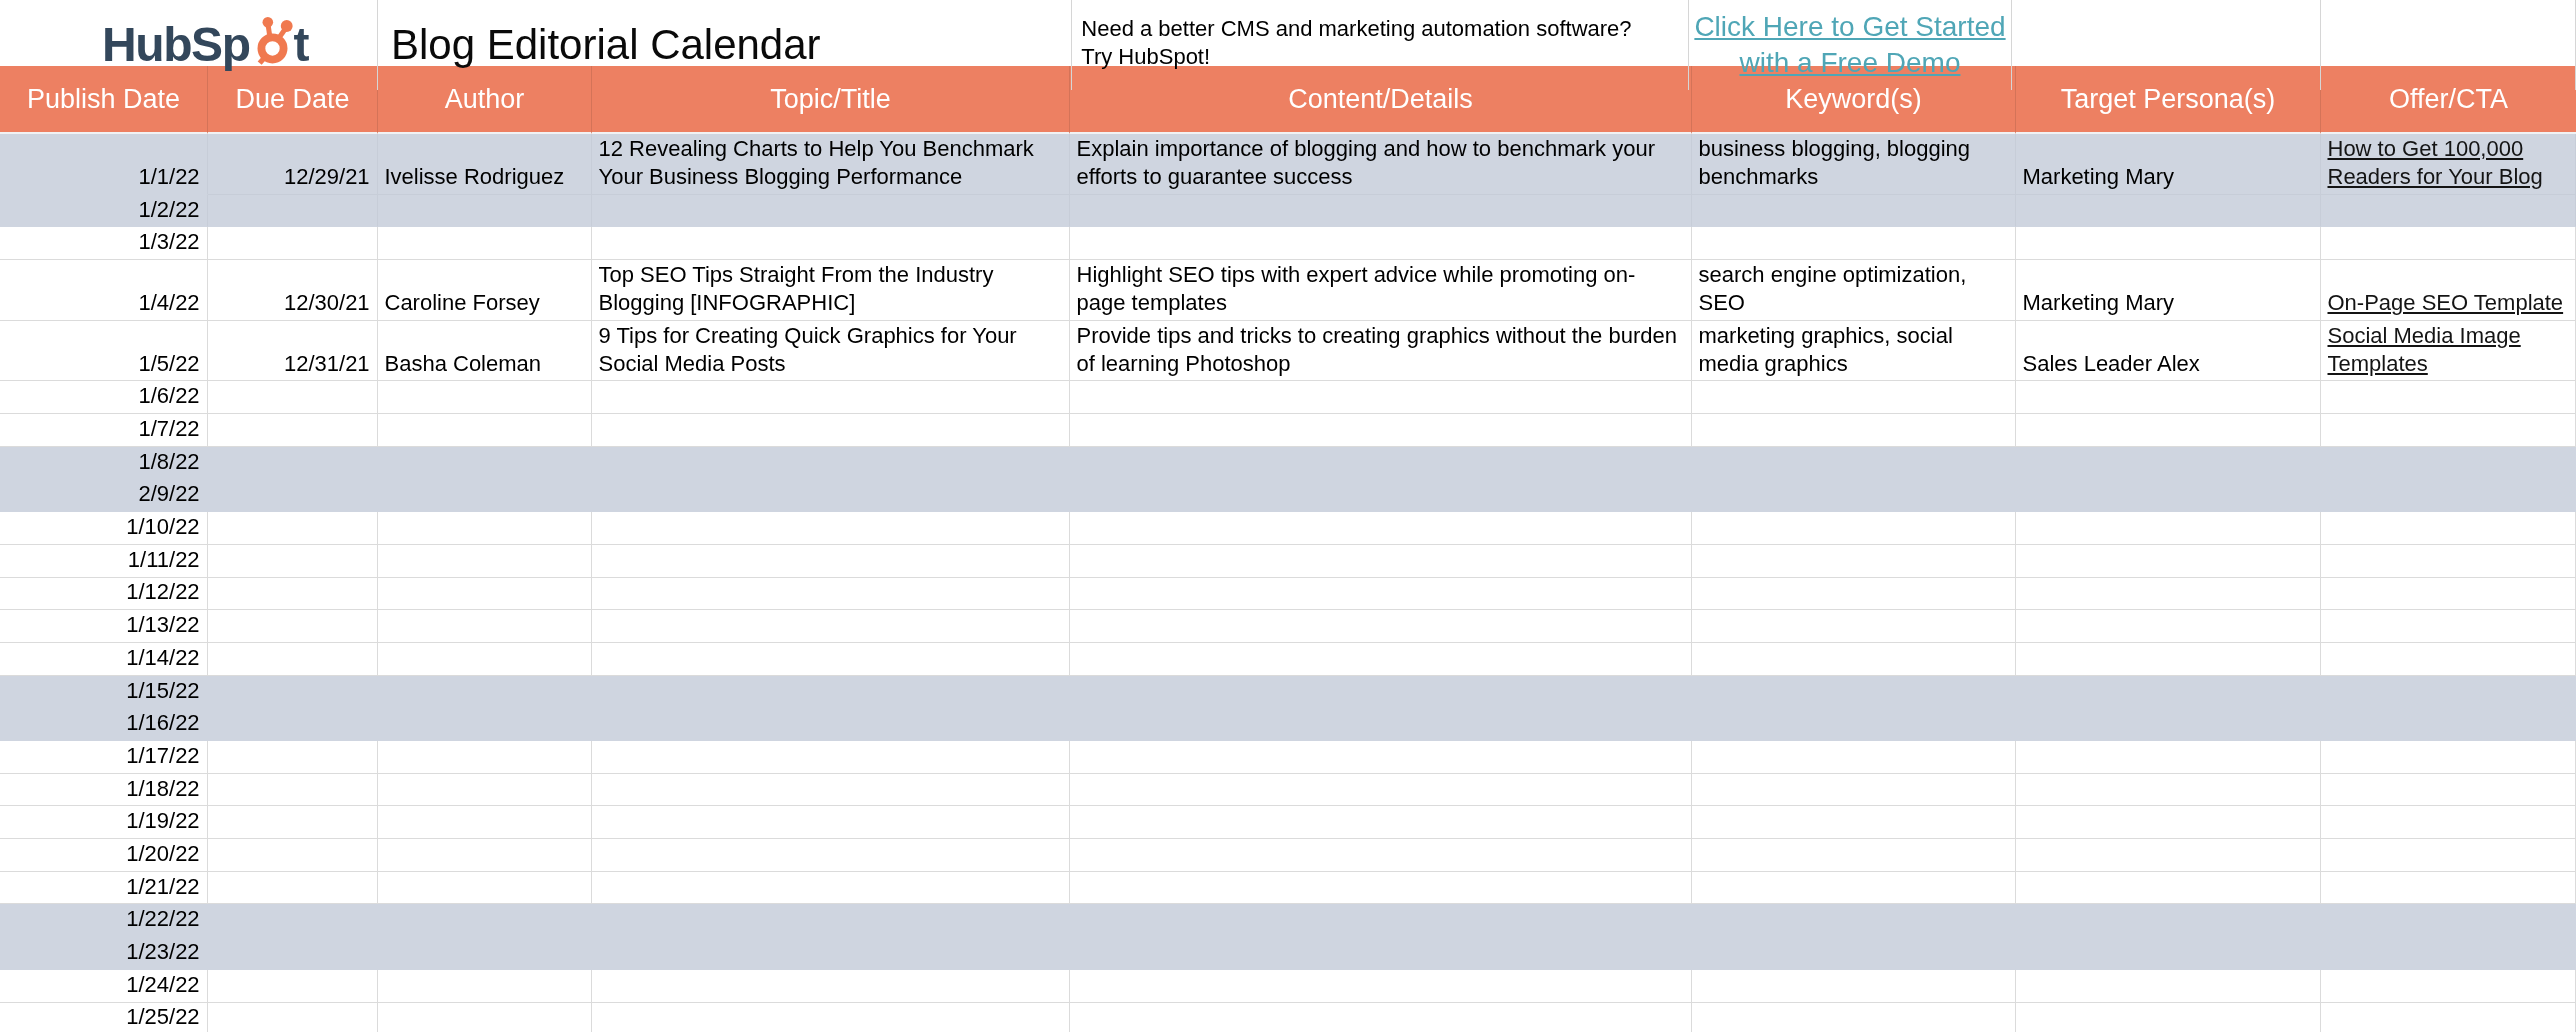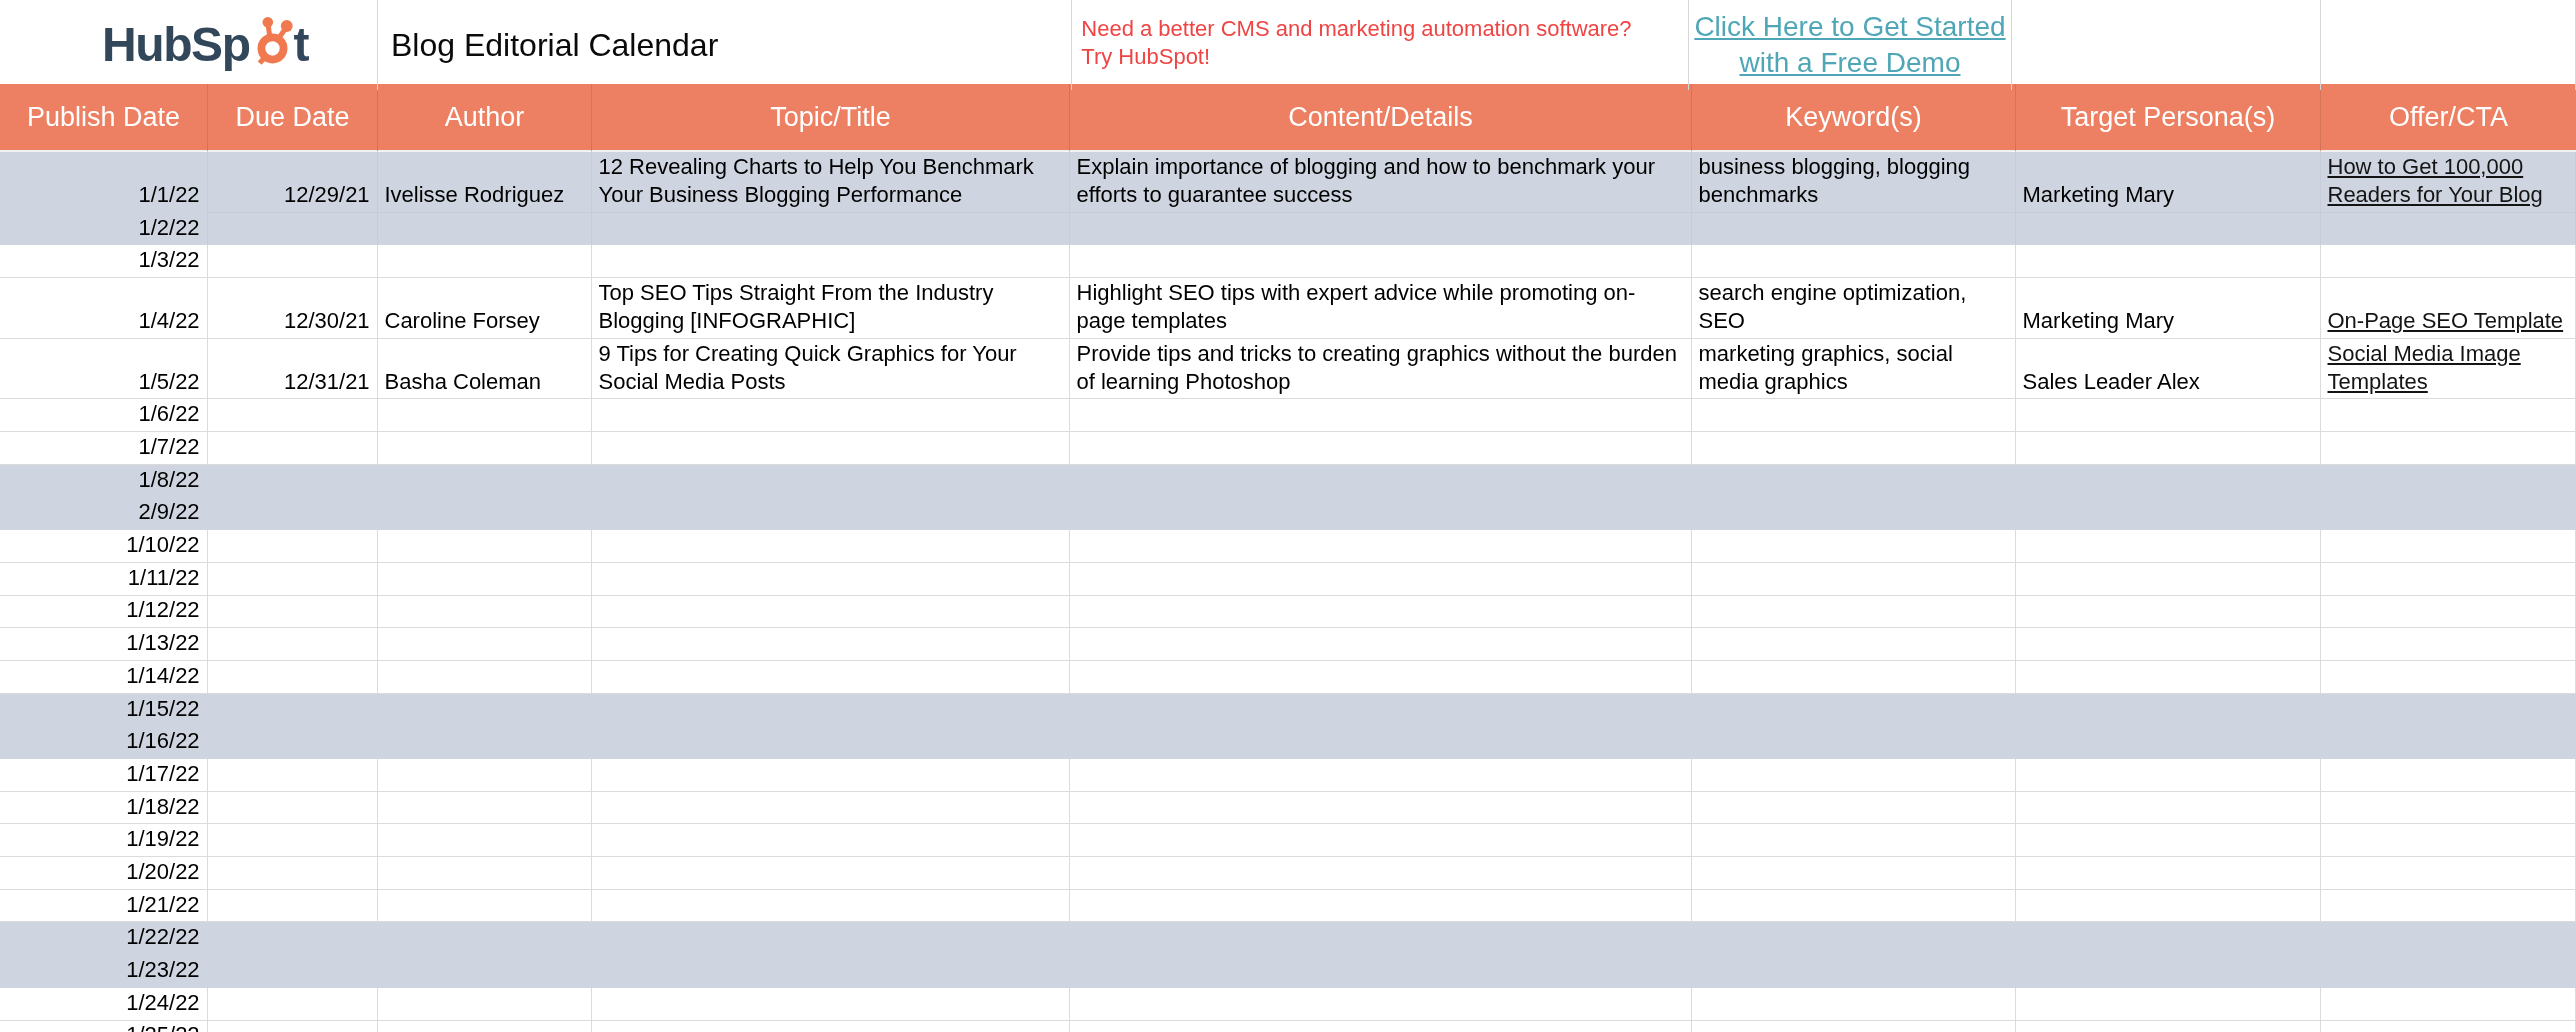--- a/index.html
+++ b/index.html
@@ -5,37 +5,37 @@
   html,body{margin:0;padding:0;background:#fff;}
   .sheet{
     position:relative;
     width:2576px;height:1032px;
     overflow:hidden;
     font-family:"Liberation Sans",sans-serif;
     color:#000;
     background:#fff;
   }
   
-  .toprow{display:flex;width:2576px;height:84px;box-sizing:border-box;}
+  .toprow{display:flex;width:2576px;height:66px;box-sizing:border-box;}
   .toprow .cell{
     box-sizing:border-box;height:90px;
     border-right:0.9px solid #d6d6d6;
     display:flex;align-items:center;
     overflow:hidden;
   }
   .logo-cell{width:378px;justify-content:center;padding-left:33px;}
   .title-cell{width:694px;padding-left:13px;}
   .promo-cell{width:617px;align-items:flex-end;padding:0 9.3px 3.7px 9.3px;}
   .cta-cell{width:323px;justify-content:center;text-align:center;}
   .empty-cell-1{width:309px;}
   .empty-cell-2{width:255px;border-right:none;}
   .logo{display:flex;align-items:center;font-weight:700;font-size:48px;letter-spacing:-1.4px;color:var(--logo-navy,#33475B);white-space:nowrap;}
   .logo .sprocket{width:41px;height:50px;margin:0 0.9px 9.3px 1.9px;}
-  .page-title{font-size:32px;color:#0a0a0a;letter-spacing:0;}
-  .promo-text{font-size:22px;line-height:28px;color:#ef4444;}
+  .page-title{font-size:42px;color:#0a0a0a;letter-spacing:0;}
+  .promo-text{font-size:22px;line-height:28px;color:#000000;}
   .promo-text span{display:block;}
   .cta-link{
     color:var(--link-teal,#4FA6B6);
     font-size:28px;line-height:36px;
     text-decoration:underline;cursor:pointer;
   }
   .cta-link span{display:block;}
   
   table.cal{border-collapse:separate;border-spacing:0;table-layout:fixed;width:2576px;}
   th{

